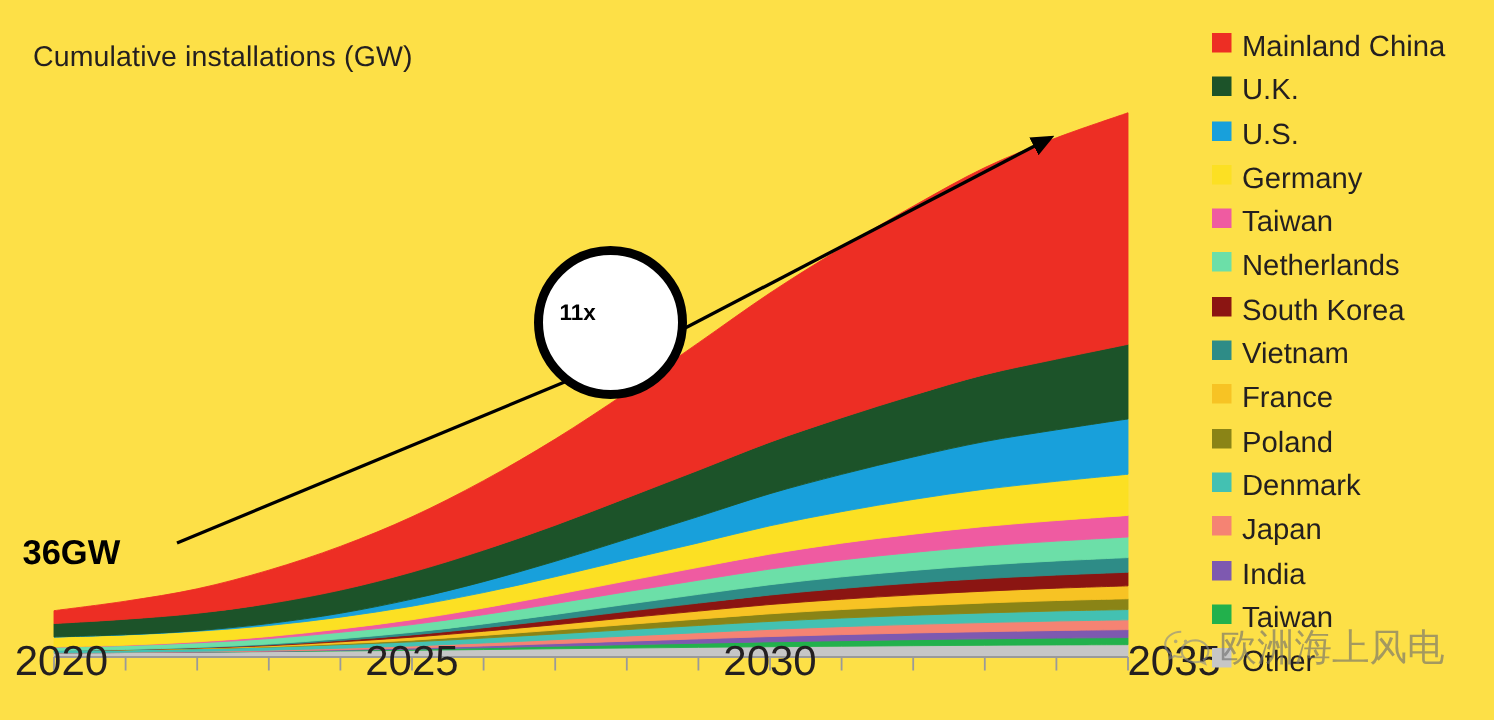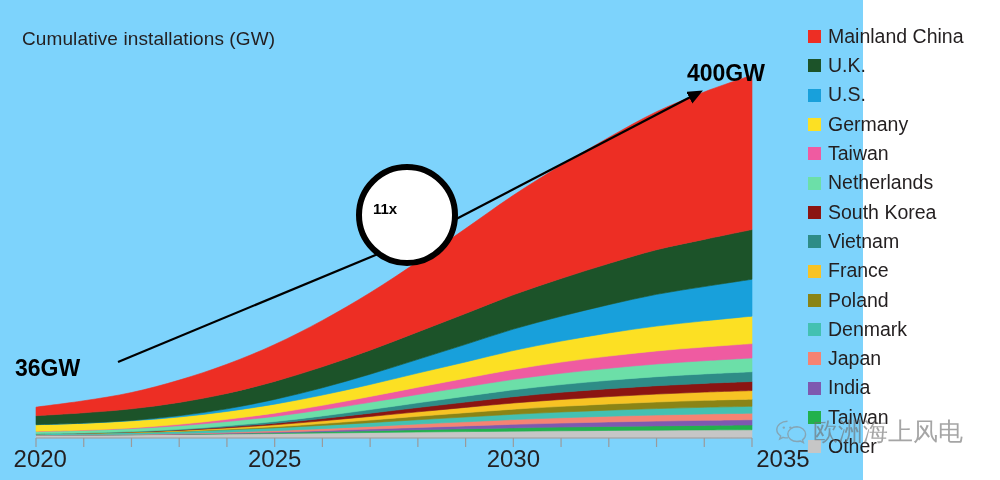--- a/index.html
+++ b/index.html
@@ -9,23 +9,23 @@
   }
   body {
     width: 1000px;
     height: 480px;
     font-family: "Liberation Sans", sans-serif;
     overflow: hidden;
     position: relative;
   }
   #root {
     position: relative;
-    width: 863px;
+    width: 996px;
     height: 480px;
-    background: #7dd3fc;
+    background: #fde047;
   }
   
   #chart-title {
     position: absolute;
     left: 22px;
     top: 28px;
     font-size: 19px;
     color: #231f20;
     letter-spacing: 0.1px;
     white-space: nowrap;
@@ -53,36 +53,36 @@
     left: 373px;
     top: 200px;
     font-size: 15px;
     font-weight: bold;
     color: #000000;
     white-space: nowrap;
   }
   
   .xtick-label {
     position: absolute;
-    top: 445px;
-    font-size: 24px;
+    top: 425px;
+    font-size: 28px;
     color: #231f20;
     transform: translateX(-50%);
     white-space: nowrap;
   }
   
   #legend {
     position: absolute;
     left: 808px;
     top: 22px;
     width: 192px;
   }
   .legend-item {
     display: flex;
-    align-items: center;
+    align-items: flex-start;
     height: 29.3px;
   }
   .legend-swatch {
     width: 13px;
     height: 13px;
     flex: 0 0 13px;
     margin-right: 7px;
   }
   .legend-label {
     font-size: 19.5px;
@@ -159,21 +159,20 @@
           <path d="M0,0 L7,3 L0,6 z" fill="#000000"></path>
         </marker>
       </defs>
       <line x1="118" y1="362" x2="378" y2="254" stroke="#000000" stroke-width="2.2"></line>
       <line x1="437" y1="229" x2="700" y2="92" stroke="#000000" stroke-width="2.2" marker-end="url(#arrowhead)"></line>
       <circle cx="407" cy="215" r="48" fill="#ffffff" stroke="#000000" stroke-width="6"></circle>
     </g>
   </svg>
 
   <div class="callout-label" id="label-start">36GW</div>
-  <div class="callout-label" id="label-end">400GW</div>
   <div id="label-multiplier">11x</div>
 
   <div id="xtick-labels">
       <div class="xtick-label" style="left: 36px; transform: translateX(-42%);">2020</div>
       <div class="xtick-label" style="left: 274.667px;">2025</div>
       <div class="xtick-label" style="left: 513.333px;">2030</div>
       <div class="xtick-label" style="left: 752px; transform: translateX(-52%); margin-left: 32px;">2035</div>
     </div>
 
   <div id="legend">

